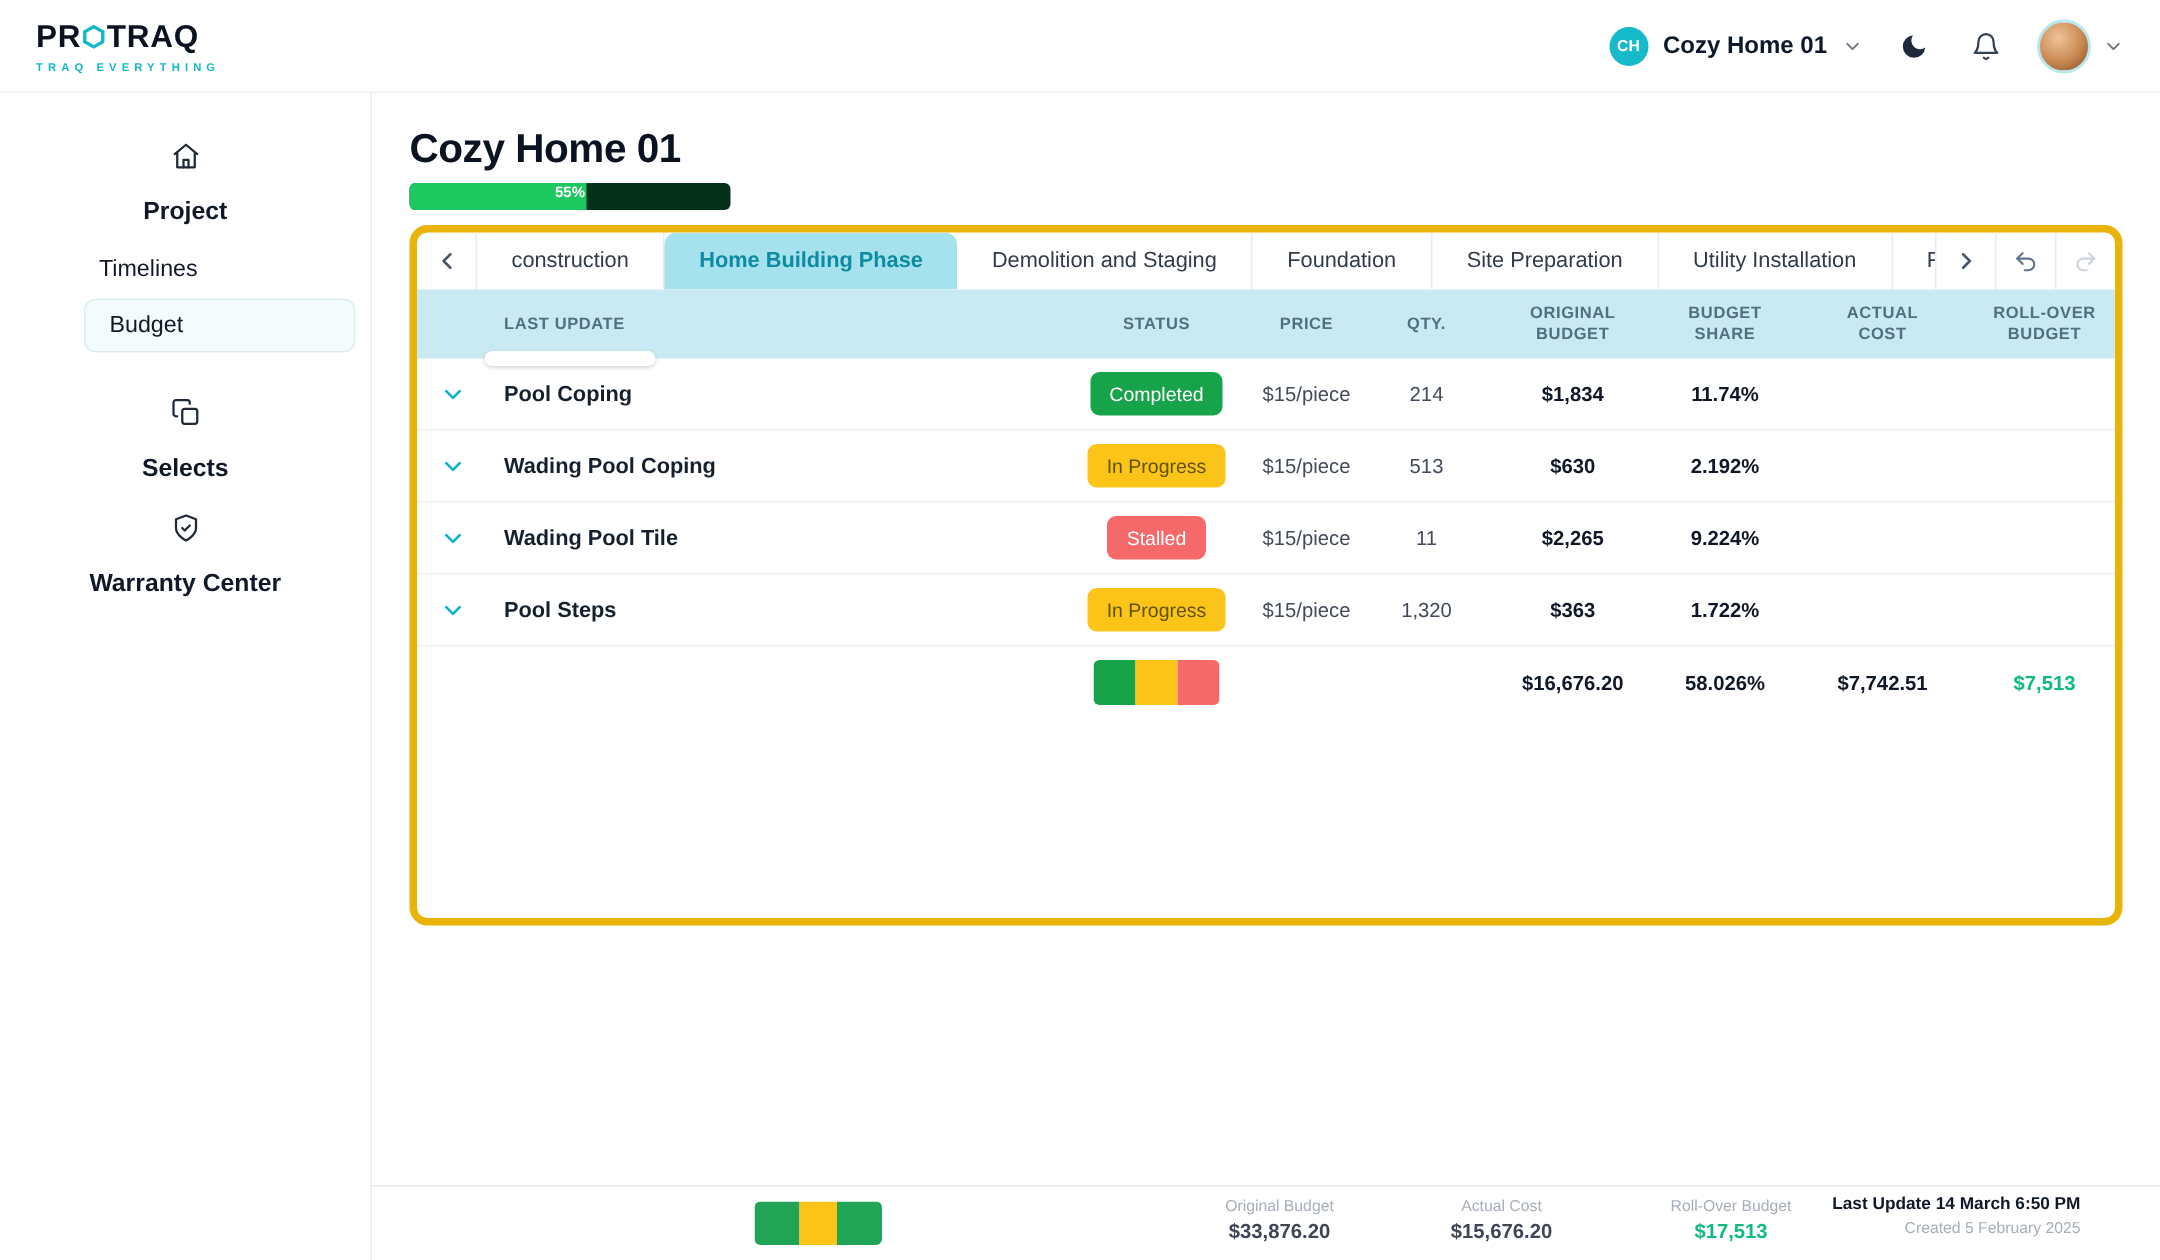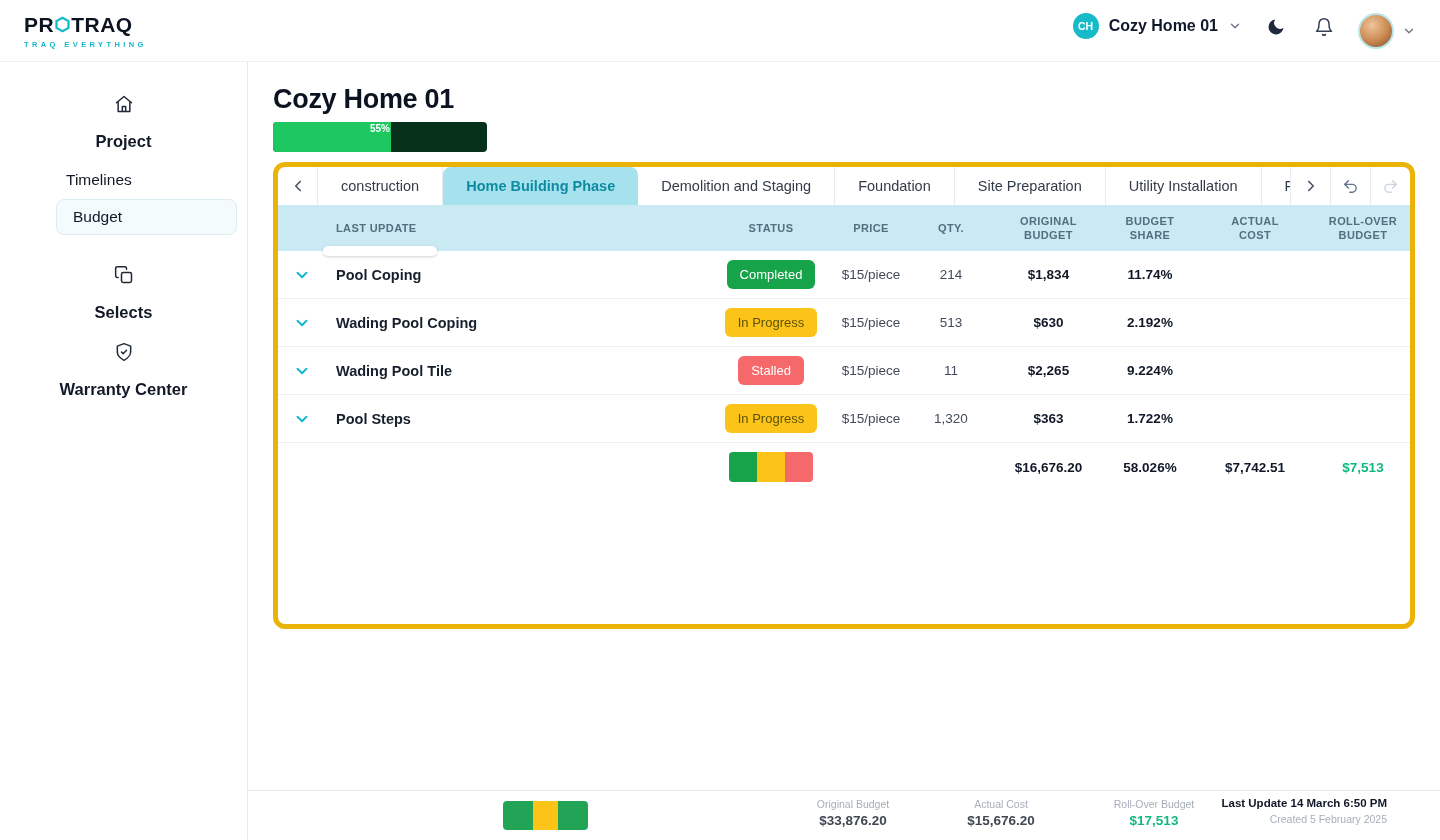--- a/index.html
+++ b/index.html
@@ -12,21 +12,21 @@
 
   
   .topbar {
     position:absolute; top:0; left:0; right:0; height:62px; background:#fff;
     border-bottom:1px solid #eef1f4; display:flex; align-items:center;
     justify-content:space-between; padding:0 24px; z-index:5;
   }
   .logo-row { display:flex; align-items:center; font-size:21px; font-weight:900; letter-spacing:.5px; color:#0b1220; }
   .logo-row svg { margin:0 1px; }
   .tagline { font-size:7.5px; letter-spacing:3.4px; color:#14b8c9; font-weight:700; margin-top:3px; }
-  .topbar-right { display:flex; align-items:flex-start; gap:20px; }
+  .topbar-right { display:flex; align-items:center; gap:20px; }
   .project-chip { display:flex; align-items:center; gap:10px; cursor:pointer; }
   .chip-avatar {
     width:26px; height:26px; border-radius:50%; background:#16bac9; color:#fff;
     font-size:10.5px; font-weight:700; display:flex; align-items:center; justify-content:center;
   }
   .chip-name { font-size:16px; font-weight:700; color:#0f172a; }
   .icon-btn { display:flex; align-items:center; justify-content:center; padding:4px; }
   .user-menu { display:flex; align-items:center; gap:8px; cursor:pointer; }
   .avatar-photo {
     width:36px; height:36px; border-radius:50%;
@@ -46,21 +46,21 @@
   .side-sub {
     margin:2px 10px 2px 56px; padding:8px 10px; border-radius:8px;
     font-size:15.5px; color:#111827; cursor:pointer;
   }
   .side-sub.active { background:#f3fbfc; border:1px solid #dcedf2; padding:8px 16px; }
   .side-gap { height:18px; }
 
   
   .main { position:absolute; top:62px; left:248px; right:0; bottom:50px; background:#fff; padding:0 25px; }
   .page-title { font-size:27px; line-height:30px; font-weight:800; color:#0b1220; margin-top:22px; letter-spacing:-.3px; }
-  .progress { margin-top:8px; width:214px; height:30px; border-radius:4px; background:#05301a; position:relative; overflow:hidden; }
+  .progress { margin-top:8px; width:214px; height:18px; border-radius:4px; background:#05301a; position:relative; overflow:hidden; }
   .progress-fill { height:100%; background:#1ec860; }
   .progress-label { position:absolute; inset:0; text-align:center; font-size:10px; font-weight:700; color:#fff; line-height:14px; }
 
   .card {
     margin-top:10px; height:467px; border:5px solid #eab308; border-radius:12px;
     background:#fff; overflow:hidden; position:relative; display:flex; flex-direction:column;
   }
 
   
   .tabbar { height:38px; display:flex; align-items:stretch; flex:none; }

